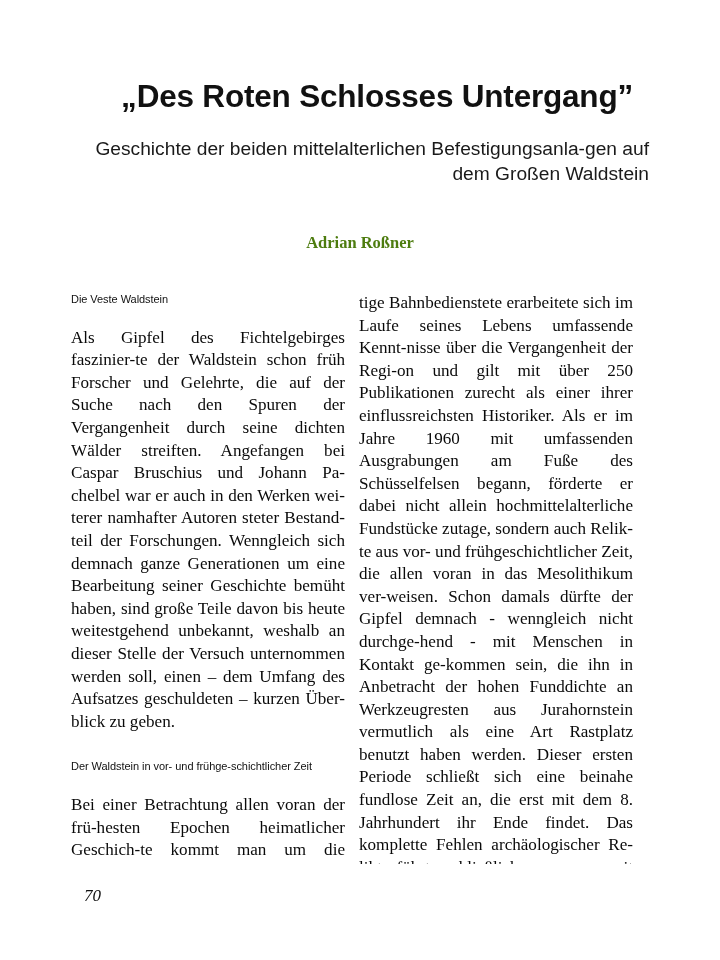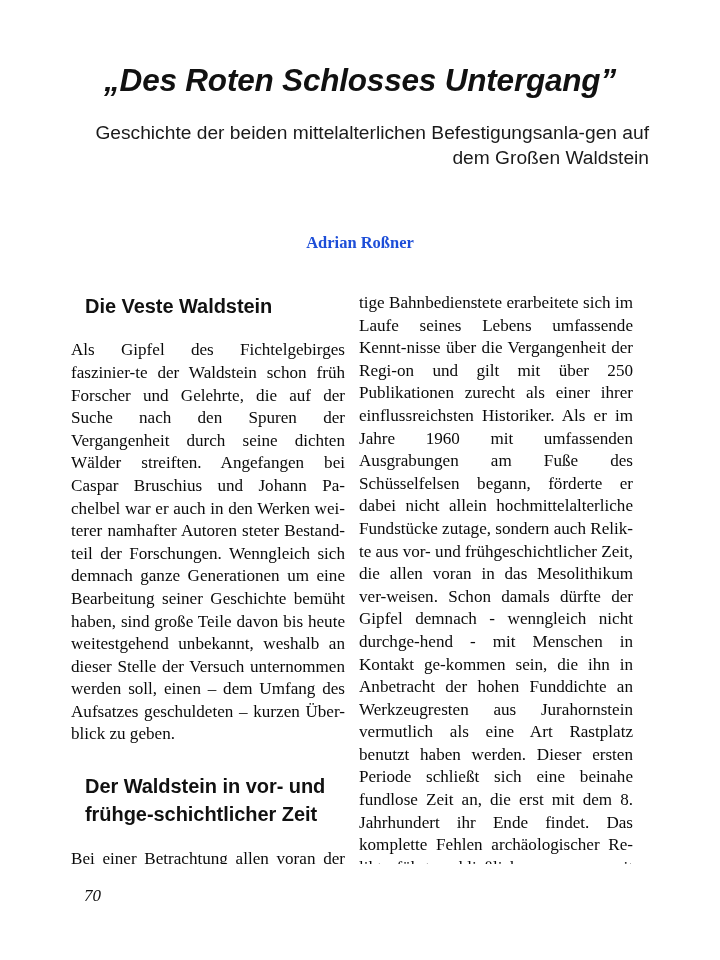--- a/index.html
+++ b/index.html
@@ -23,69 +23,68 @@
     position: absolute;
     left: 71px;
     top: 62px;
     width: 578px;
   }
   .doc-title {
     font-family: "Liberation Sans", "DejaVu Sans", sans-serif;
     font-weight: bold;
     font-size: 31.5px;
     line-height: 1.18;
-    text-align: center;
+    text-align: right;
     letter-spacing: -0.2px;
-    margin: 0;
+    margin: 16px;
     color: #111111;
-    font-style: italic;
   }
   .doc-subtitle {
     font-family: "Liberation Sans", "DejaVu Sans", sans-serif;
     font-weight: normal;
     font-size: 19.2px;
     line-height: 1.3;
     text-align: right;
     margin: 22px 0 0 0;
     color: #1a1a1a;
   }
   .doc-author {
     font-family: "Liberation Serif", "DejaVu Serif", serif;
     font-weight: bold;
     font-size: 16.5px;
     text-align: center;
     margin: 0;
     position: absolute;
     left: 71px;
     top: 233px;
     width: 578px;
-    color: #1d4ed8;
+    color: #4d7c0f;
   }
 
   
   .columns {
     position: absolute;
     left: 71px;
     top: 292px;
     width: 578px;
     height: 572px;
     display: flex;
     gap: 14px;
   }
   .col {
     width: 274px;
     flex: 0 0 274px;
     overflow: hidden;
   }
   .sec-heading {
     font-family: "Liberation Sans", "DejaVu Sans", sans-serif;
-    font-weight: bold;
-    font-size: 20px;
+    font-weight: normal;
+    font-size: 11px;
     line-height: 1.42;
-    margin: 0 0 19px 14px;
+    margin: 0 0 19px 0;
     color: #111111;
     letter-spacing: -0.05px;
   }
   .sec-heading.spaced {
     margin-top: 26px;
   }
   p.body {
     font-family: "Liberation Serif", "DejaVu Serif", serif;
     font-size: 17.1px;
     line-height: 22.6px;

